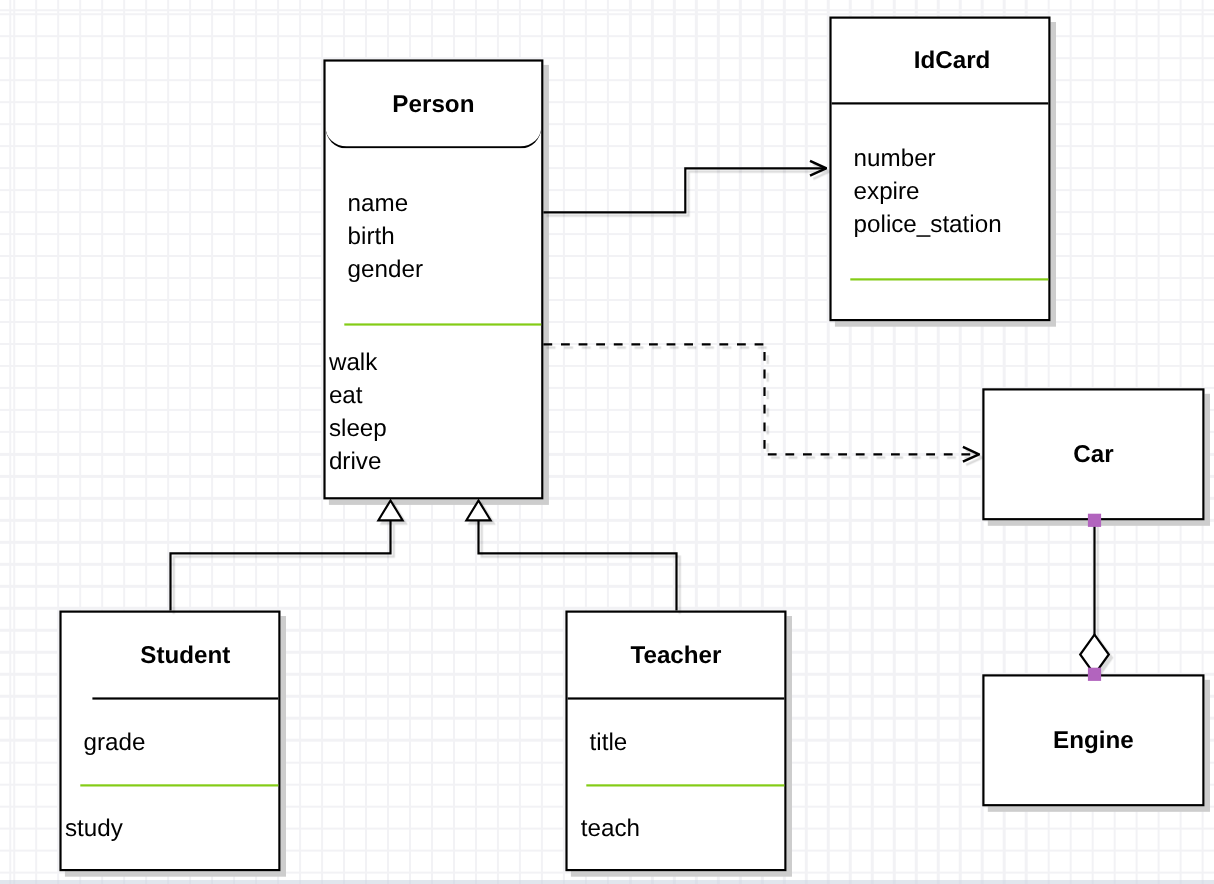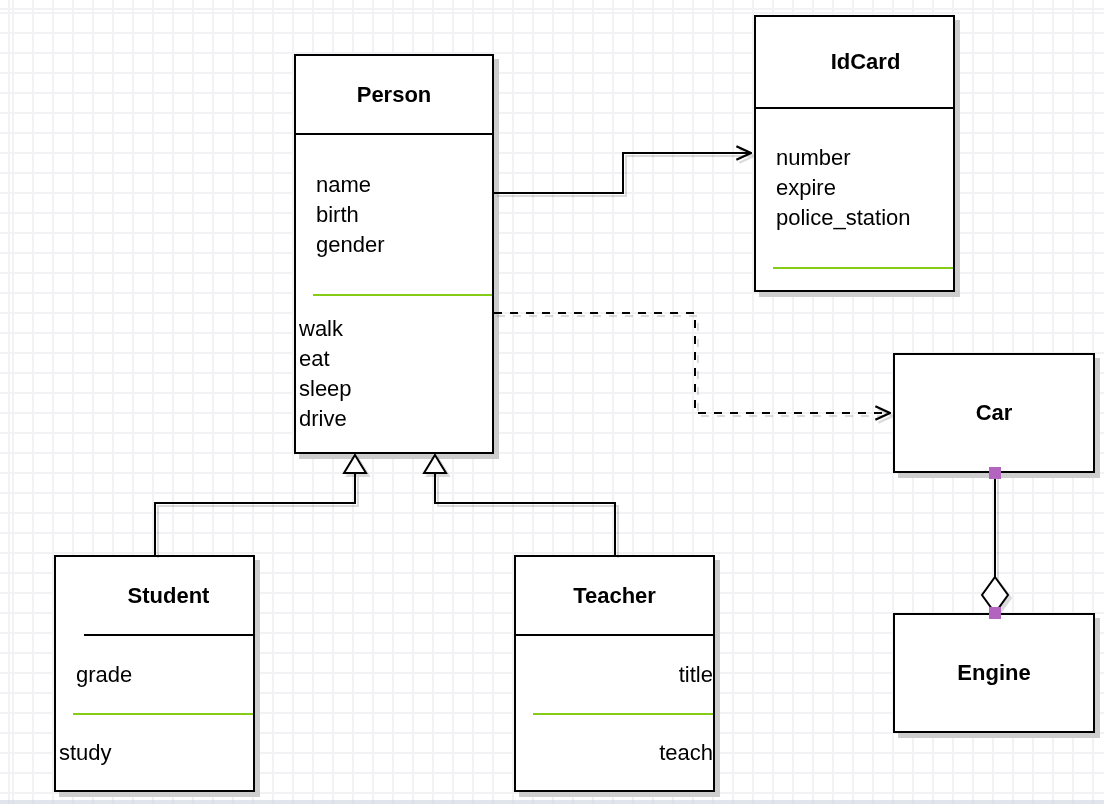--- a/index.html
+++ b/index.html
@@ -103,58 +103,58 @@
         <polygon points="435,455 446,473 424,473" class="deco-triangle"></polygon>
         <polygon points="995,577 1008,595 995,613 982,595" class="deco-diamond"></polygon>
       </g>
     <g class="handles-group">
         <rect x="989" y="467" width="12" height="12" class="deco-handle" fill="#b264be"></rect>
         <rect x="989" y="607" width="12" height="12" class="deco-handle" fill="#b264be"></rect>
       </g>
   </svg>
   <div class="bottom-edge"></div>
 <div class="uml-class" style="left: 294px; top: 54px; width: 200px; height: 400px; background: rgb(255, 255, 255); border-color: rgb(0, 0, 0);">
-      <div class="uml-title bordered" style="height: 79px;">
+      <div class="uml-title bordered" style="height: 79px; border-radius: 19px;">
         <span>Person</span>
       </div>
       <div class="uml-compartment bordered" style="height: 161px;">
         <div class="uml-member">name</div>
         <div class="uml-member">birth</div>
         <div class="uml-member">gender</div>
       </div>
       <div class="uml-compartment" style="flex: 1 1 0%; border-radius: 11px;">
         <div class="uml-member">walk</div>
         <div class="uml-member">eat</div>
         <div class="uml-member">sleep</div>
         <div class="uml-member">drive</div>
       </div>
     </div>
     <div class="uml-class" style="left: 754px; top: 15px; width: 201px; height: 277px; background: rgb(255, 255, 255); border-color: rgb(0, 0, 0);">
-      <div class="uml-title bordered" style="height: 92px; padding-left: 22px;">
+      <div class="uml-title bordered" style="height: 78px; padding-left: 22px;">
         <span>IdCard</span>
       </div>
       <div class="uml-compartment bordered" style="height: 160px;">
         <div class="uml-member">number</div>
         <div class="uml-member">expire</div>
         <div class="uml-member">police_station</div>
       </div>
       <div class="uml-compartment" style="flex: 1 1 0%;"></div>
     </div>
     <div class="uml-class" style="left: 54px; top: 555px; width: 201px; height: 237px; background: rgb(255, 255, 255); border-color: rgb(0, 0, 0);">
       <div class="uml-title bordered" style="height: 79px; margin-left: 28px;">
         <span>Student</span>
       </div>
       <div class="uml-compartment bordered" style="height: 79px;">
         <div class="uml-member">grade</div>
       </div>
       <div class="uml-compartment" style="flex: 1 1 0%;">
         <div class="uml-member">study</div>
       </div>
     </div>
-    <div class="uml-class" style="left: 514px; top: 555px; width: 201px; height: 237px; background: rgb(255, 255, 255); border-color: rgb(0, 0, 0); text-align: right;">
+    <div class="uml-class" style="left: 514px; top: 555px; width: 201px; height: 237px; background: rgb(255, 255, 255); border-color: rgb(0, 0, 0);">
       <div class="uml-title bordered" style="height: 79px;">
         <span>Teacher</span>
       </div>
       <div class="uml-compartment bordered" style="height: 79px;">
         <div class="uml-member">title</div>
       </div>
       <div class="uml-compartment" style="flex: 1 1 0%; padding-left: 12px;">
         <div class="uml-member">teach</div>
       </div>
     </div>

